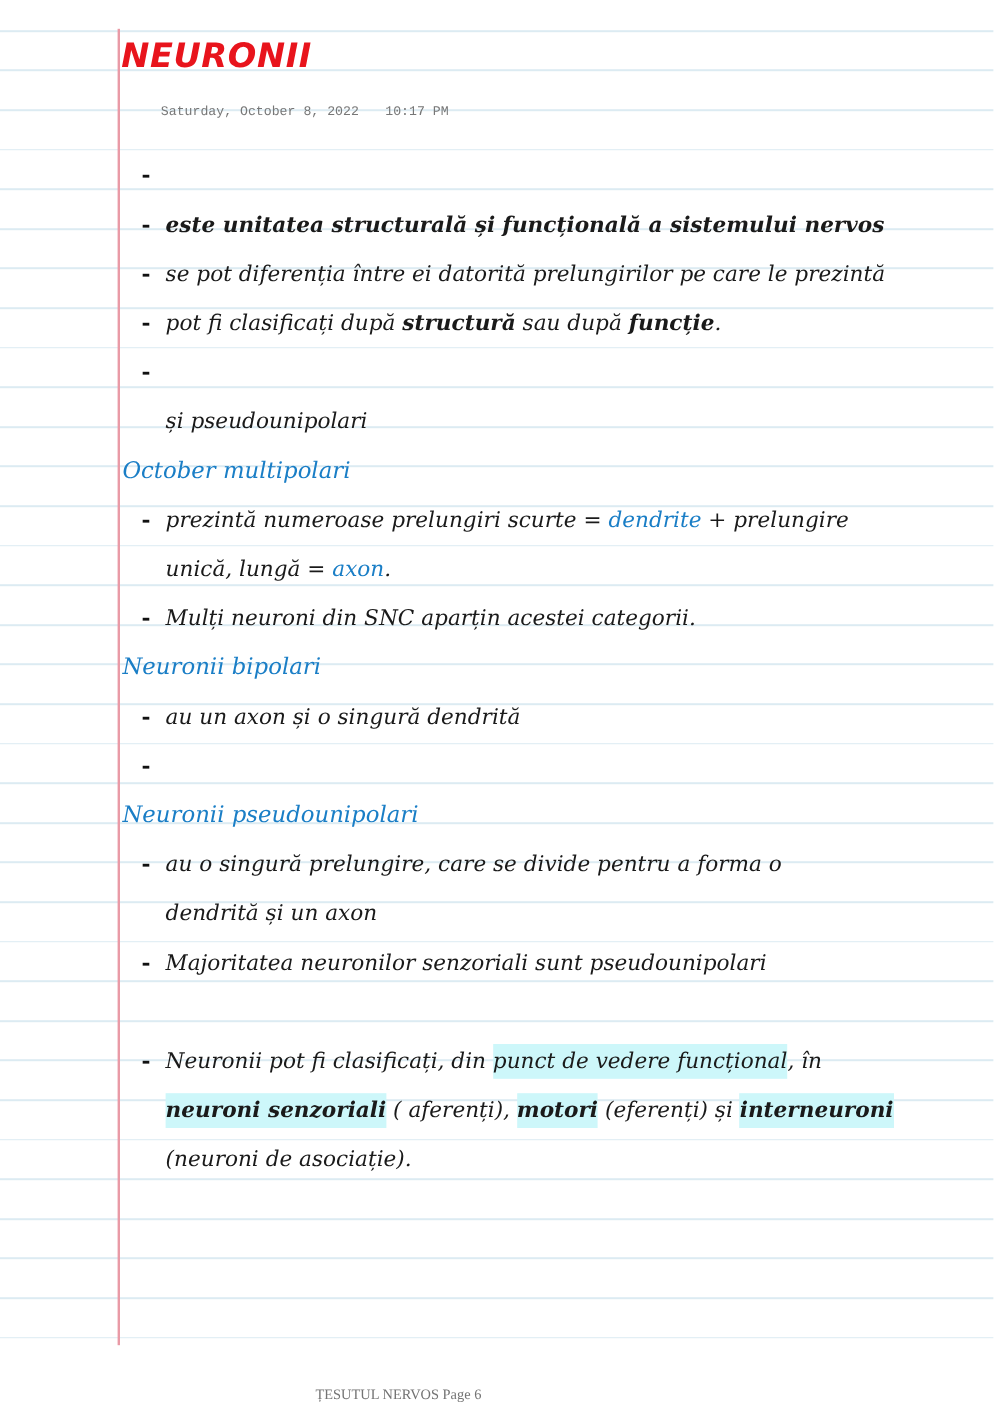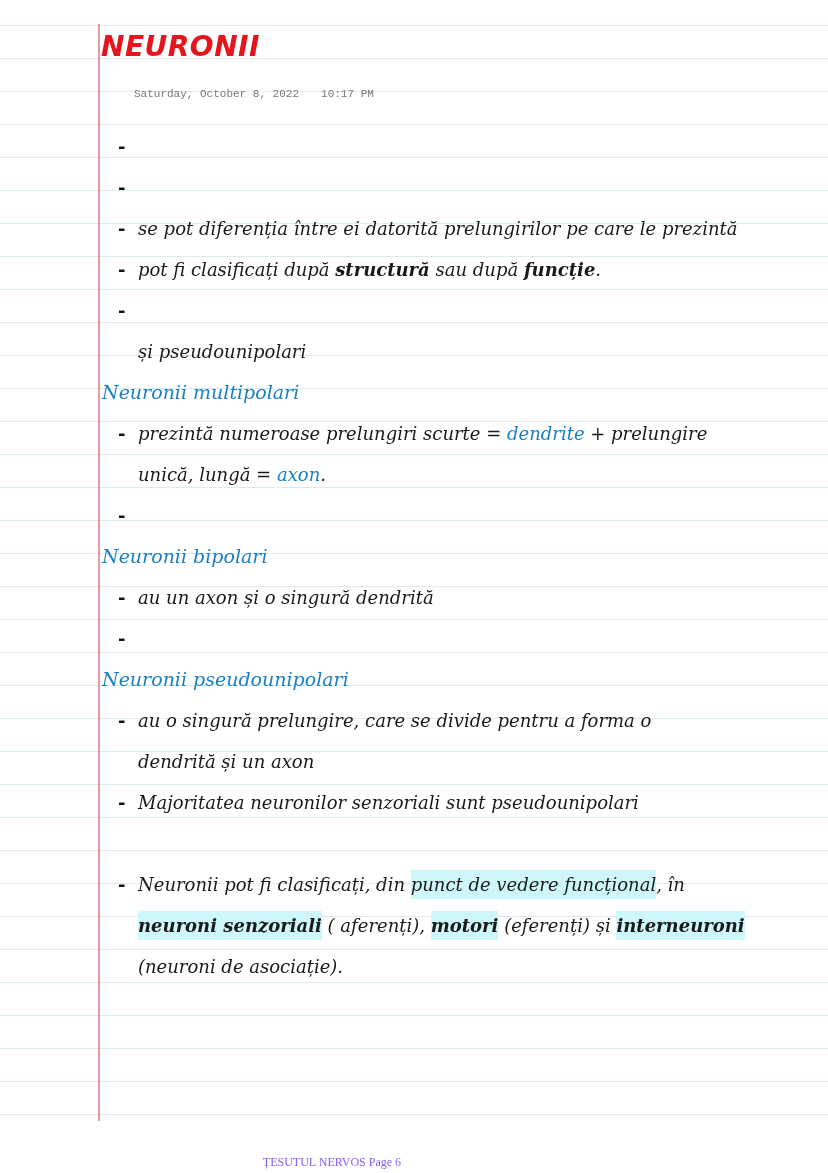--- a/index.html
+++ b/index.html
@@ -38,46 +38,46 @@
   .bullet {
     position: absolute; left: 18px; top: 0; font-style: normal; font-weight: bold; color: #111;
   }
   .heading { color: #1a7ec6; font-size: 19px; padding-left: 2px; }
   b { font-weight: bold; }
   .blue { color: #1a7ec6; }
   .hl { background: #cdf7fa; padding: 4px 0; }
   .gap { height: 41px; }
   .footer {
     position: absolute; left: 0; width: 664px; top: 1155px; text-align: center;
-    font-family: "Liberation Serif", serif; font-size: 12px; color: #8b5cf6;
+    font-family: "Liberation Serif", serif; font-size: 12px; color: #737373;
   }
 </style>
 </head>
 <body>
 
 <div class="ruled"></div>
 <div class="margin-line"></div>
 
 <div class="title">NEURONII</div>
 <div class="meta">
   <span>Saturday, October 8, 2022</span><span class="time">10:17 PM</span>
 </div>
 
 <div class="content">
   <div class="line bullet-line"><span class="bullet">-</span></div>
-  <div class="line bullet-line"><span class="bullet">-</span></div>
+  <div class="line bullet-line"><span class="bullet">-</span><b>este unitatea structurală și funcțională a sistemului nervos</b></div>
   <div class="line bullet-line"><span class="bullet">-</span><span>se pot diferenția între ei datorită prelungirilor pe care le prezintă</span></div>
   <div class="line bullet-line"><span class="bullet">-</span><span>pot fi clasificați după </span><b>structură</b><span> sau după </span><b>funcție</b><span>.</span></div>
   <div class="line bullet-line"><span class="bullet">-</span></div>
   <div class="line cont-line">și pseudounipolari</div>
 
-  <div class="line heading">Neuronii multipolari</div>
+  <div class="line heading">October multipolari</div>
   <div class="line bullet-line"><span class="bullet">-</span><span>prezintă numeroase prelungiri scurte = </span><span class="blue">dendrite</span><span> + prelungire</span></div>
   <div class="line cont-line"><span>unică, lungă = </span><span class="blue">axon</span><span>.</span></div>
-  <div class="line bullet-line"><span class="bullet">-</span></div>
+  <div class="line bullet-line"><span class="bullet">-</span><span>Mulți neuroni din SNC aparțin acestei categorii.</span></div>
 
   <div class="line heading">Neuronii bipolari</div>
   <div class="line bullet-line"><span class="bullet">-</span><span>au un axon și o singură dendrită</span></div>
   <div class="line bullet-line"><span class="bullet">-</span></div>
 
   <div class="line heading">Neuronii pseudounipolari</div>
   <div class="line bullet-line"><span class="bullet">-</span><span>au o singură prelungire, care se divide pentru a forma o</span></div>
   <div class="line cont-line">dendrită și un axon</div>
   <div class="line bullet-line"><span class="bullet">-</span><span>Majoritatea neuronilor senzoriali sunt pseudounipolari</span></div>
 

